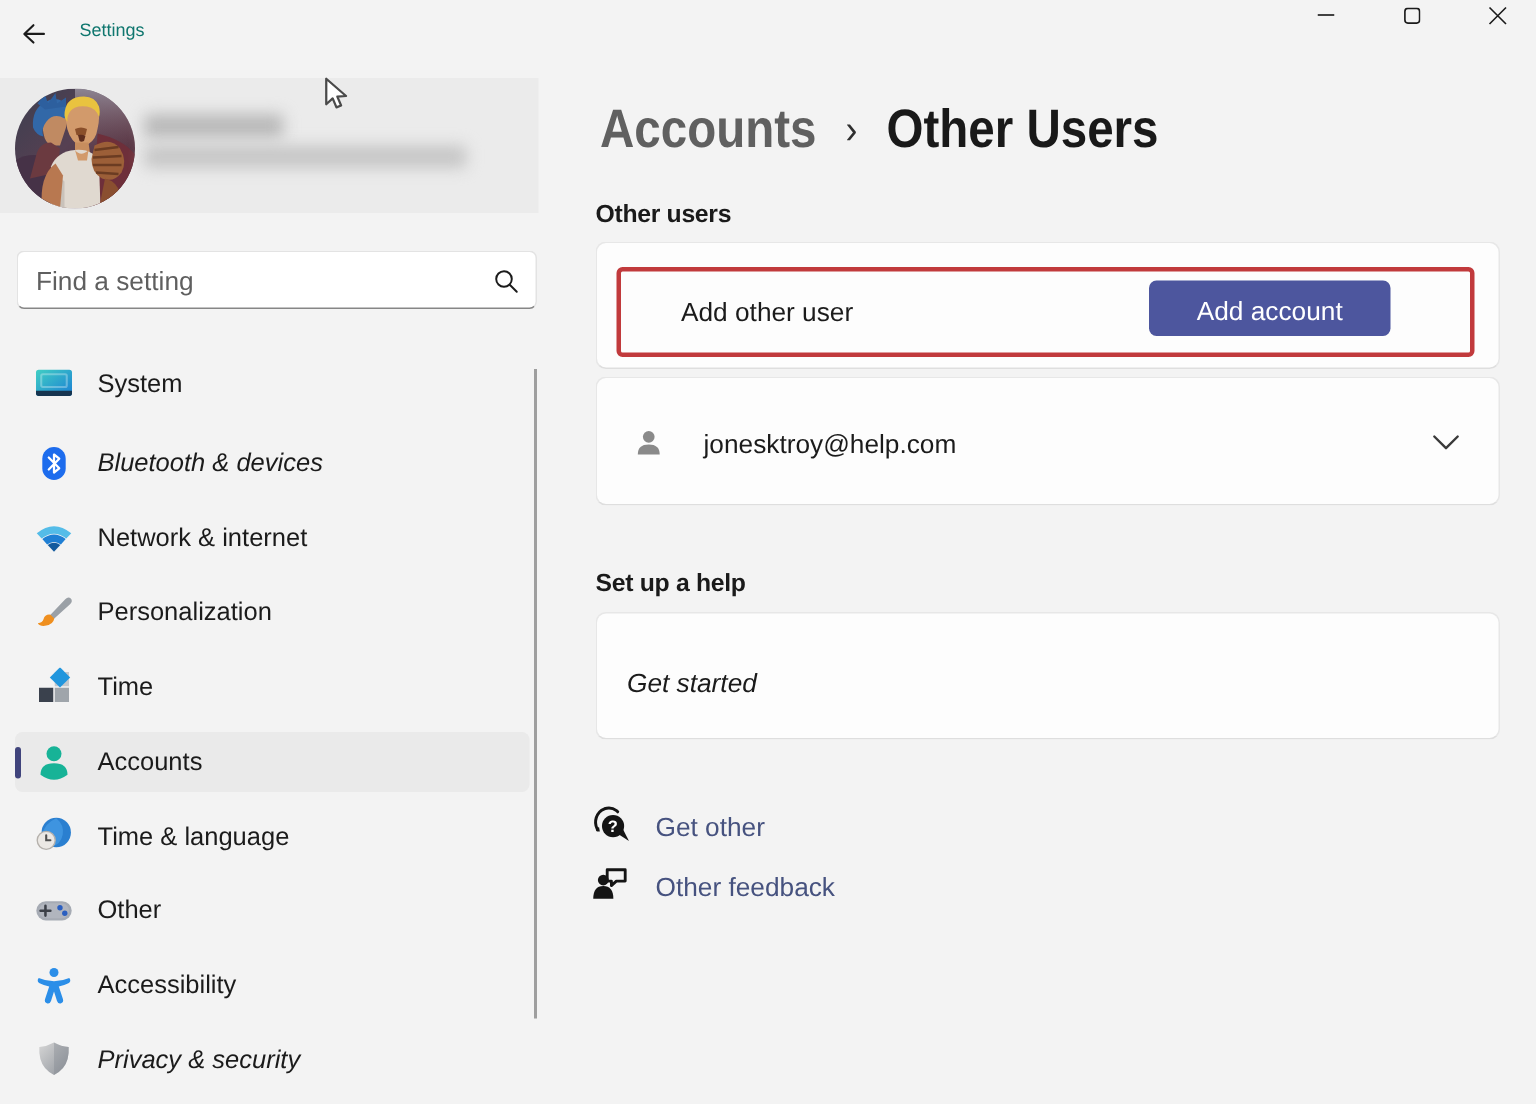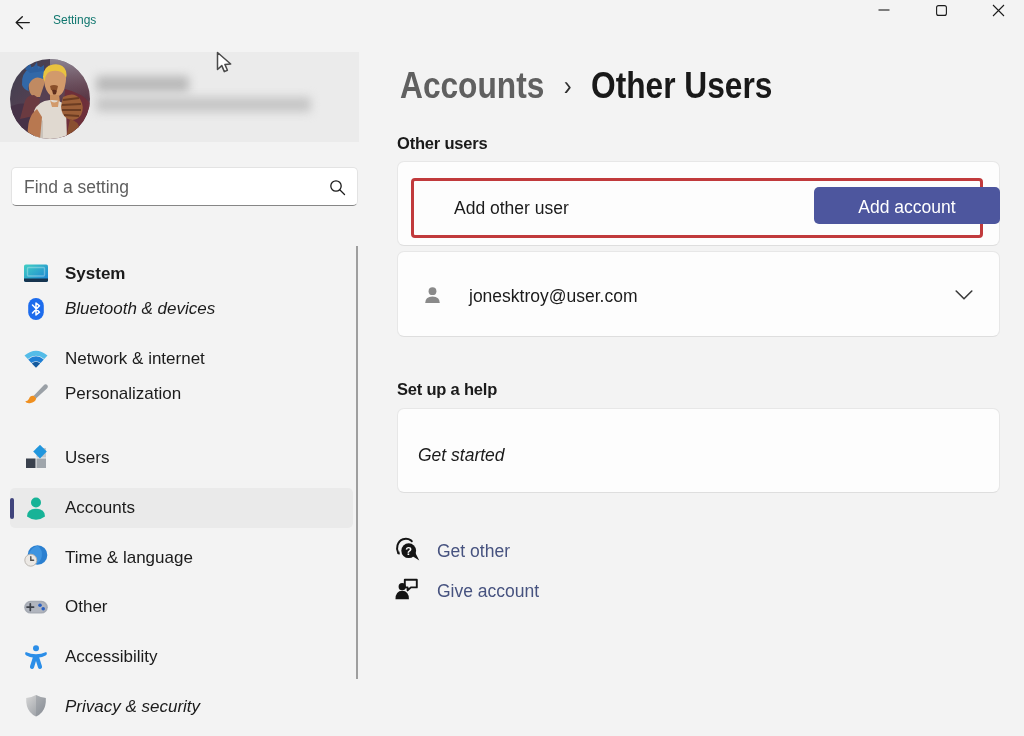--- a/index.html
+++ b/index.html
@@ -111,21 +111,21 @@
 
 <div class="abs search">
     <span>Find a setting</span>
 <svg width="17" height="17" viewBox="0 0 17 17">
       <circle cx="7" cy="7" r="5.2" stroke="#1b1b1b" stroke-width="1.3" fill="none"></circle>
       <path d="M11 11 L15.5 15.5" stroke="#1b1b1b" stroke-width="1.3" stroke-linecap="round"></path>
     </svg>
 </div>
 
 <div id="nav">
-    <div class="abs nav-item" style="top:254px;font-weight:bold;">
+    <div class="abs nav-item" style="top:236px;">
       <div class="ic"><svg width="26" height="26" viewBox="0 0 26 26">
           <defs>
             <linearGradient id="g1" x1="0" y1="0" x2="1" y2="1">
               <stop offset="0" stop-color="#41cfc4"></stop>
               <stop offset="1" stop-color="#1a7fd4"></stop>
             </linearGradient>
           </defs>
           <rect x="1" y="3.5" width="24" height="17.5" rx="1.8" fill="url(#g1)"></rect>
           <path d="M1 17.5 L25 17.5 L25 19.2 Q25 21 23.2 21 L2.8 21 Q1 21 1 19.2 Z" fill="#16344f"></path>
           <rect x="4.5" y="6.5" width="17" height="8.5" rx="1" fill="none" stroke="#ffffff" stroke-opacity="0.3" stroke-width="1.4"></rect>
@@ -140,35 +140,35 @@
       <span class="tx">Bluetooth &amp; devices</span>
     </div>
     <div class="abs nav-item" style="top:338.9px;">
       <div class="ic"><svg width="26" height="26" viewBox="0 0 26 26">
           <path d="M1.5 10.5 Q13 1 24.5 10.5 L21.2 14 Q13 7.5 4.8 14 Z" fill="#54bce8"></path>
           <path d="M5.2 14.4 Q13 8.3 20.8 14.4 L17.6 18 Q13 14.5 8.4 18 Z" fill="#1f7fd4"></path>
           <path d="M8.8 18.4 Q13 15.2 17.2 18.4 L13 22.8 Z" fill="#135a9e"></path>
         </svg></div>
       <span class="tx">Network &amp; internet</span>
     </div>
-    <div class="abs nav-item" style="top:374px;">
+    <div class="abs nav-item" style="top:388px;">
       <div class="ic"><svg width="26" height="26" viewBox="0 0 26 26">
           <path d="M10.5 15 L20.5 4.5 Q22.5 2.3 24.2 4 Q25.8 5.8 23.7 7.8 L13 17.5 Z" fill="#9aa0a6"></path>
           <path d="M10.7 14.8 L13.2 17.3 Q12.5 21.5 7 22.2 Q3.5 22.6 2.2 20.5 Q5.4 20 6 17.8 Q7 14.3 10.7 14.8 Z" fill="#ef8f1f"></path>
         </svg></div>
       <span class="tx">Personalization</span>
     </div>
     <div class="abs nav-item" style="top:438.3px;">
       <div class="ic"><svg width="26" height="26" viewBox="0 0 26 26">
           <rect x="3" y="13.5" width="9.5" height="9.5" fill="#3a414d"></rect>
           <rect x="13.5" y="13.5" width="9.5" height="9.5" fill="#9fa5ab"></rect>
           <rect x="13.5" y="3" width="9.5" height="9.5" fill="#c4c8cc"></rect>
           <rect x="12.2" y="1.8" width="9.6" height="9.6" transform="rotate(45 17 6.6)" fill="#2196dd"></rect>
         </svg></div>
-      <span class="tx">Users</span>
+      <span class="tx">Time</span>
     </div>
     <div class="abs nav-item nav-sel" style="top:488px;">
       <div class="ic"><svg width="26" height="26" viewBox="0 0 26 26">
           <circle cx="13" cy="7.5" r="5" fill="#17b397"></circle>
           <path d="M4 21.5 Q4 13.8 13 13.8 Q22 13.8 22 21.5 Q17.5 24.8 13 24.8 Q8.5 24.8 4 21.5 Z" fill="#17b397"></path>
         </svg></div>
       <span class="tx">Accounts</span>
     </div>
     <div class="abs pill" style="top:497.5px;"></div>
     <div class="abs nav-item" style="top:537.7px;text-align:right;">
@@ -213,28 +213,28 @@
   </div>
 
 <div class="abs sscroll"></div>
 
 <div class="abs h1"><span class="dim">Accounts</span><span class="sep">›</span>Other Users</div>
 <div class="abs seclabel" style="left:397px; top:134px;">Other users</div>
 
 <div class="abs card" style="top:161px; height:85px;"></div>
 <div class="abs redbox" style="top:178px; height:60px;"></div>
 <span class="abs cardtext" style="left:418px; top:198px;margin-left:36px;">Add other user</span>
-<div class="abs btn" style="left:814px; top:187px; width:186px; height:37px;">Add account</div>
+<div class="abs btn" style="left:766px; top:187px; width:161px; height:37px;">Add account</div>
 
 <div class="abs card" style="top:251px; height:86px;"></div>
 <svg class="abs" style="left:424px; top:286px;" width="17" height="18" viewBox="0 0 17 18">
     <circle cx="8.5" cy="5.2" r="3.9" fill="#8a8a8a"></circle>
     <path d="M1.2 17 Q1.2 10.4 8.5 10.4 Q15.8 10.4 15.8 17 Z" fill="#8a8a8a"></path>
   </svg>
-<span class="abs cardtext" style="left:469px; top:286px;">jonesktroy@user.com</span>
+<span class="abs cardtext" style="left:469px; top:286px;">jonesktroy@help.com</span>
 <svg class="abs" style="left:955px; top:289px;" width="18" height="12" viewBox="0 0 18 12">
     <path d="M1.2 2 L9 9.8 L16.8 2" stroke="#3a3a3a" stroke-width="1.6" fill="none" stroke-linecap="round" stroke-linejoin="round"></path>
   </svg>
 
 <div class="abs seclabel" style="left:397px; top:380px;">Set up a help</div>
 <div class="abs card" style="top:408px; height:85px;"></div>
 <span class="abs cardtext" style="left:418px; top:445px;font-style:italic;">Get started</span>
 
 <svg class="abs" style="left:395px; top:536px;" width="25" height="25" viewBox="0 0 25 25">
 <path d="M3.1 16.6 Q1.3 13 2.5 9.2 Q3.8 4.8 8 3.2 Q12.4 1.8 16 4.4 L16.8 5.2" stroke="#141414" stroke-width="2" fill="none" stroke-linecap="round"></path>
@@ -242,17 +242,17 @@
 <circle cx="13.7" cy="14.7" r="7.4" fill="#141414"></circle>
 <path d="M17.6 20.3 L24.3 24.6 L19.9 16 Z" fill="#141414"></path>
 <text x="13.6" y="18.5" font-size="11" font-weight="bold" fill="#ffffff" text-anchor="middle" font-family="Liberation Sans">?</text>
 </svg>
 <span class="abs link" style="left:437px; top:541px;">Get other</span>
 <svg class="abs" style="left:395px; top:577px;" width="25" height="25" viewBox="0 0 25 25">
 <circle cx="7.2" cy="9.7" r="3.6" fill="#141414"></circle>
 <path d="M0.5 22.2 Q0.5 13.7 7.2 13.7 Q13.9 13.7 13.9 22.2 Z" fill="#141414"></path>
 <path d="M9.8 2.8 L21.8 2.8 L21.8 10.4 L15.9 10.4 L12.6 13.4 L12.6 10.4 L9.8 10.4 Z" stroke="#141414" stroke-width="1.9" fill="none" stroke-linejoin="round"></path>
 </svg>
-<span class="abs link" style="left:437px; top:581px;">Give account</span>
+<span class="abs link" style="left:437px; top:581px;">Other feedback</span>
 
 <svg class="abs" style="left:216px; top:51px;" width="17" height="23" viewBox="0 0 17 23">
 <path d="M1.5 1.5 L1.5 18.5 L5.8 14.6 L8.3 20.6 L11.4 19.3 L8.9 13.4 L14.7 13 Z" fill="#ffffff" stroke="#4a4a4a" stroke-width="1.5" stroke-linejoin="round"></path>
 </svg>
 
 </body></html>

